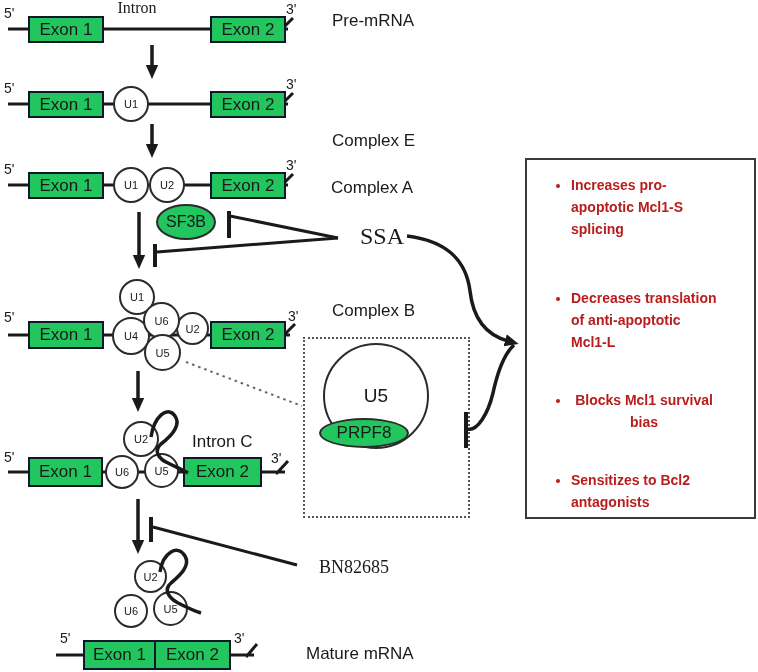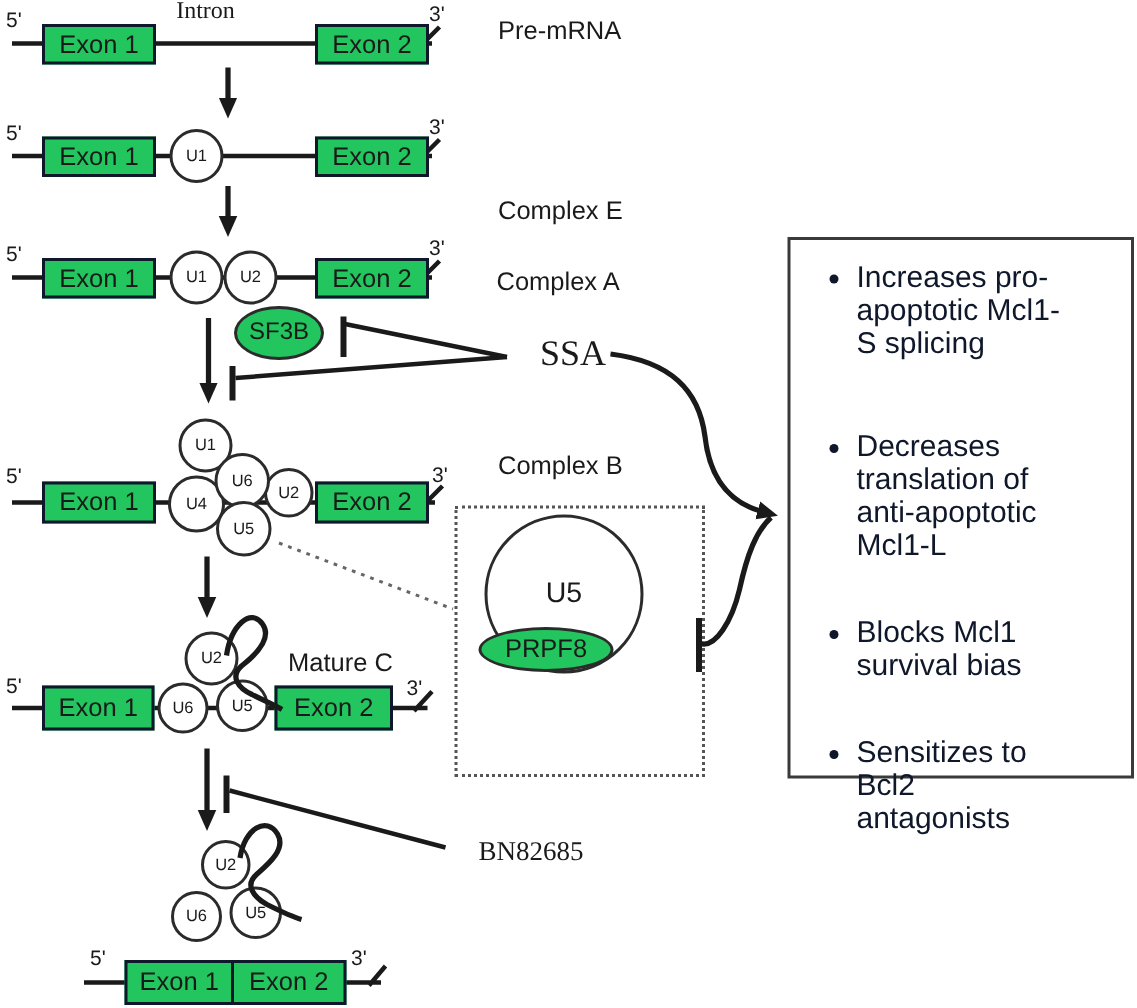--- a/index.html
+++ b/index.html
@@ -21,24 +21,24 @@
     border-radius:50%; display:flex; align-items:center; justify-content:center; font-size:17px;
   }
   .prime { position:absolute; font-size:14px; white-space:nowrap; }
   .stage { position:absolute; font-size:17px; white-space:nowrap; }
   .plain { position:absolute; white-space:nowrap;font-family:Liberation Serif, serif; }
   .inset-box { position:absolute; left:303px; top:337px; width:167px; height:181px;
     border:2px dotted #555; box-sizing:border-box; }
   .effects-box { position:absolute; left:525px; top:158px; width:231px; height:361px;
     border:2px solid #3a3a3a; box-sizing:border-box; background:#fff; }
   .effects-box ul { margin:0; padding:14px 0 0 44px; list-style:disc outside; }
-  .effects-box li { width:146px; font-size:20px; line-height:22px; color:#0f172a; }
+  .effects-box li { width:146px; font-size:14px; line-height:22px; color:#b91c1c;font-weight:bold; }
   .effects-box li:nth-child(1) { margin-bottom:47px; }
   .effects-box li:nth-child(2) { margin-bottom:36px; }
-  .effects-box li:nth-child(3) { margin-bottom:36px; }
+  .effects-box li:nth-child(3) { margin-bottom:36px;text-align:center; }
 </style>
 </head>
 <body>
 
 <div class="canvas">
 
   <svg class="layer" width="758" height="672">
     <g stroke="#1a1a1a" stroke-width="3" fill="none">
       <path d="M 8 29 H 288 M 280 31 L 293 18"></path>
       <path d="M 8 104 H 288 M 280 106 L 293 93"></path>
@@ -86,32 +86,33 @@
   <div class="prime" style="left:288px; top:308px;">3'</div>
   <div class="stage" style="left:332px; top:301px;">Complex B</div>
 
   <div class="prime" style="left:4px; top:449px;">5'</div>
   <div class="exon" style="left:28px; top:457px; width:75px; height:30px;">Exon 1</div>
   <div class="circle" style="left:123px; top:421px; width:36px; height:36px;">U2</div>
   <div class="circle" style="left:105px; top:455px; width:34px; height:34px;">U6</div>
   <div class="circle" style="left:144px; top:453px; width:35px; height:35px;">U5</div>
   <div class="exon" style="left:183px; top:457px; width:79px; height:30px;">Exon 2</div>
   <div class="prime" style="left:271px; top:450px;">3'</div>
-  <div class="stage" style="left:192px; top:432px;">Mature C</div>
+  <div class="stage" style="left:192px; top:432px;">Intron C</div>
 
   <div class="plain" style="left:298px; top:557px; font-size:18px;margin-left:21px;">BN82685</div>
 
   <div class="circle" style="left:134px; top:560px; width:33px; height:33px;">U2</div>
   <div class="circle" style="left:114px; top:594px; width:34px; height:34px;">U6</div>
   <div class="circle" style="left:153px; top:591px; width:35px; height:35px;">U5</div>
 
   <div class="prime" style="left:60px; top:630px;">5'</div>
   <div class="exon" style="left:83px; top:640px; width:73px; height:30px;">Exon 1</div>
   <div class="exon" style="left:154px; top:640px; width:77px; height:30px;">Exon 2</div>
   <div class="prime" style="left:234px; top:630px;">3'</div>
+  <div class="stage" style="left:306px; top:644px;">Mature mRNA</div>
 
   <div class="inset-box"></div>
   <div class="circle" style="left:323px; top:343px; width:106px; height:106px; font-size:19px; border-width:2px;">U5</div>
   <div class="ellipse" style="left:319px; top:418px; width:90px; height:30px;">PRPF8</div>
 
   <div class="effects-box">
     <ul>
       <li>Increases pro-apoptotic Mcl1-S splicing</li>
       <li>Decreases translation of anti-apoptotic Mcl1-L</li>
       <li>Blocks Mcl1 survival bias</li>

